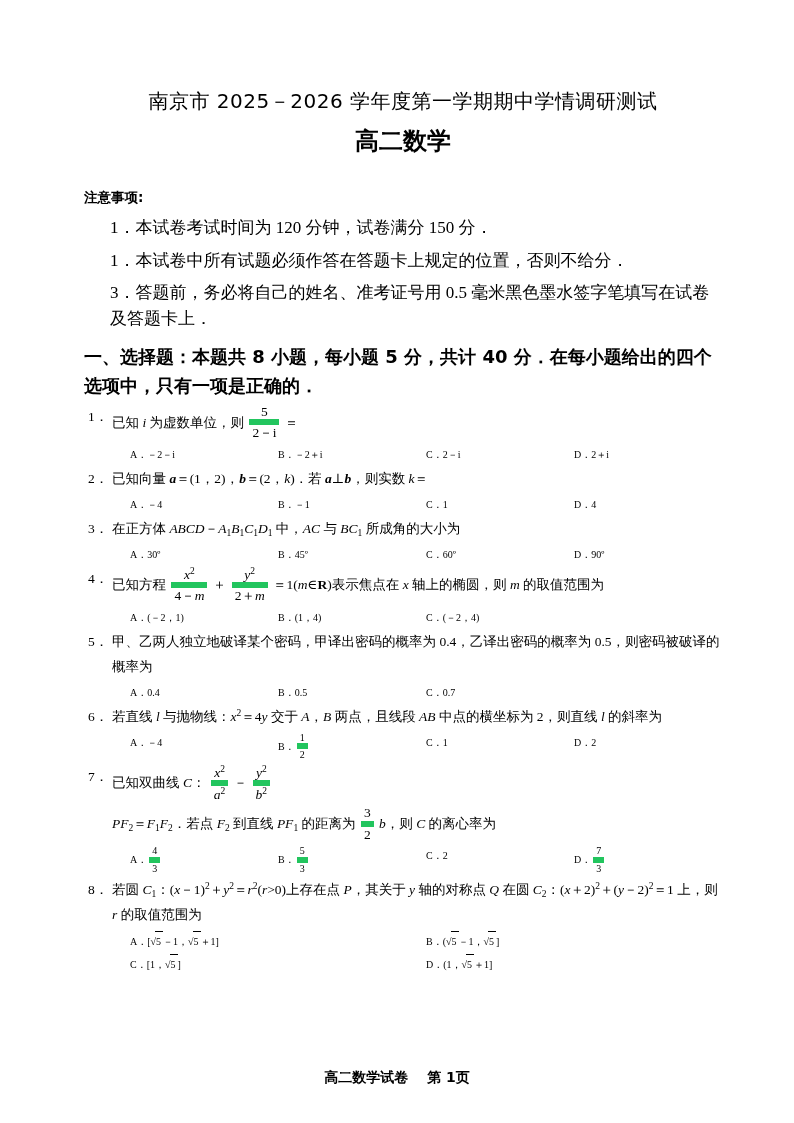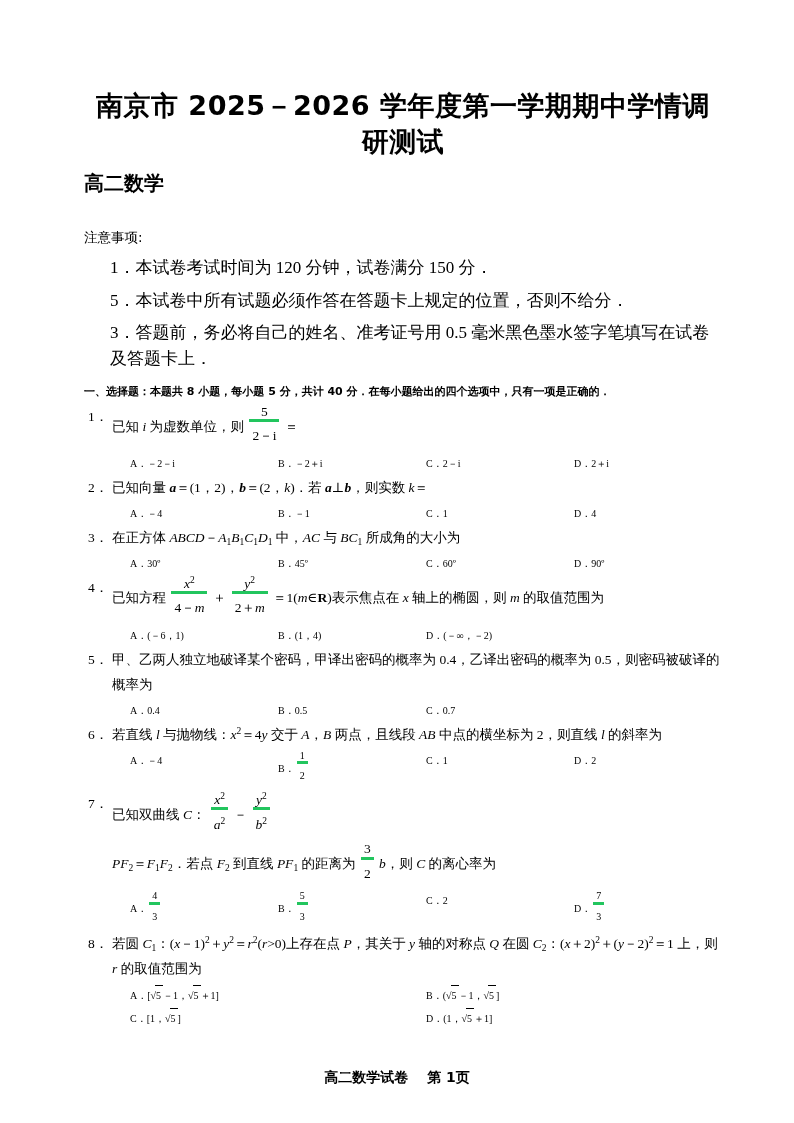--- a/index.html
+++ b/index.html
@@ -16,46 +16,47 @@
   .page {
     position: relative;
     width: 794px;
     height: 1123px;
     box-sizing: border-box;
     padding: 70px 72px 40px 84px;
   }
   .title {
     text-align: center;
     font-family: "DejaVu Sans", "Liberation Sans", sans-serif;
-    font-weight: bold;
-    font-size: 27px;
+    font-weight: normal;
+    font-size: 20px;
     letter-spacing: 0.5px;
     margin-top: 18px;
     margin-bottom: 10px;
   }
   .subtitle {
-    font-family: "DejaVu Sans", "Liberation Sans", sans-serif;
-    font-weight: bold;
-    font-size: 20px;
+    text-align: center;
+    font-family: "DejaVu Sans", "Liberation Sans", sans-serif;
+    font-weight: bold;
+    font-size: 24px;
     margin-bottom: 18px;
   }
   .notice-head {
     font-family: "DejaVu Sans", "Liberation Sans", sans-serif;
-    font-weight: normal;
+    font-weight: bold;
     font-size: 13.5px;
     margin-bottom: 8px;
     margin-top: 32px;
   }
   .notice-item {
     font-size: 17px;
     margin: 0 0 7px 26px;
     line-height: 1.5;
   }
   .section-head {
-    font-size: 11px;
+    font-size: 18px;
     font-weight: bold;
     font-family: "DejaVu Sans", "Liberation Sans", sans-serif;
     line-height: 1.6;
     margin-top: 12px;
     margin-bottom: 4px;
   }
   .q {
     margin: 0 0 3px 0;
     padding-left: 28px;
     font-size: 13.5px;
@@ -86,21 +87,21 @@
   .frac {
     display: inline-block;
     vertical-align: middle;
     text-align: center;
     line-height: 1.15;
     margin: 0 2px;
     position: relative;
     top: -1px;
   }
   .frac .n { display: block; padding: 0 3px; }
-  .frac .d { display: block; border-top: 3px solid #22c55e; padding: 6px 3px; }
+  .frac .d { display: block; border-top: 6px solid #22c55e; padding: 0 3px; }
   .sqrt {
     display: inline-block;
     border-top: 1px solid #000;
     padding: 0 2px 0 1px;
     margin-left: -1px;
   }
   .footer {
     position: absolute;
     left: 0;
     right: 0;
@@ -115,21 +116,21 @@
 </head>
 <body>
 
 <div class="page">
 
   <div class="title">南京市 2025－2026 学年度第一学期期中学情调研测试</div>
   <div class="subtitle">高二数学</div>
 
   <div class="notice-head">注意事项:</div>
   <div class="notice-item">1．本试卷考试时间为 120 分钟，试卷满分 150 分．</div>
-  <div class="notice-item">5．本试卷中所有试题必须作答在答题卡上规定的位置，否则不给分．</div>
+  <div class="notice-item">1．本试卷中所有试题必须作答在答题卡上规定的位置，否则不给分．</div>
   <div class="notice-item">3．答题前，务必将自己的姓名、准考证号用 0.5 毫米黑色墨水签字笔填写在试卷及答题卡上．</div>
 
   <div class="section-head">一、选择题：本题共 8 小题，每小题 5 分，共计 40 分．在每小题给出的四个选项中，只有一项是正确的．</div>
 
   <div class="q">
     <span class="num">1．</span>
     <span>已知 <i>i</i> 为虚数单位，则</span>
     <span class="frac">
       <span class="n">5</span>
       <span class="d">2－i</span>
@@ -173,23 +174,23 @@
       <span class="d">4－<i>m</i></span>
     </span>
     <span>＋</span>
     <span class="frac">
       <span class="n"><i>y</i><span class="sup">2</span></span>
       <span class="d">2＋<i>m</i></span>
     </span>
     <span>＝1(<i>m</i>∈<b>R</b>)表示焦点在 <i>x</i> 轴上的椭圆，则 <i>m</i> 的取值范围为</span>
   </div>
   <div class="opts">
-    <span class="opt">A．(－6，1)</span>
+    <span class="opt">A．(－2，1)</span>
     <span class="opt">B．(1，4)</span>
-    <span class="opt">D．(－∞，－2)</span>
+    <span class="opt">C．(－2，4)</span>
   </div>
 
   <div class="q">
     <span class="num">5．</span>
     <span>甲、乙两人独立地破译某个密码，甲译出密码的概率为 0.4，乙译出密码的概率为 0.5，则密码被破译的概率为</span>
   </div>
   <div class="opts">
     <span class="opt">A．0.4</span>
     <span class="opt">B．0.5</span>
     <span class="opt">C．0.7</span>

